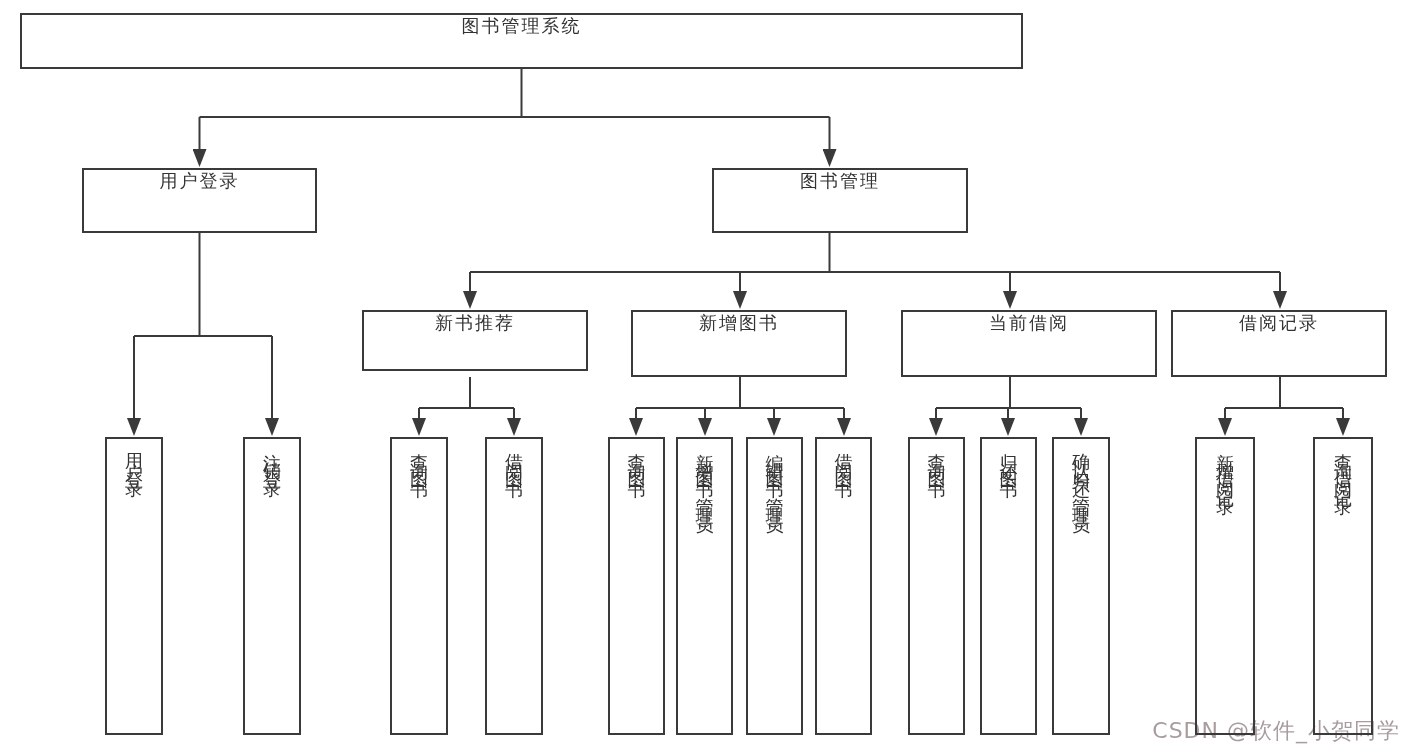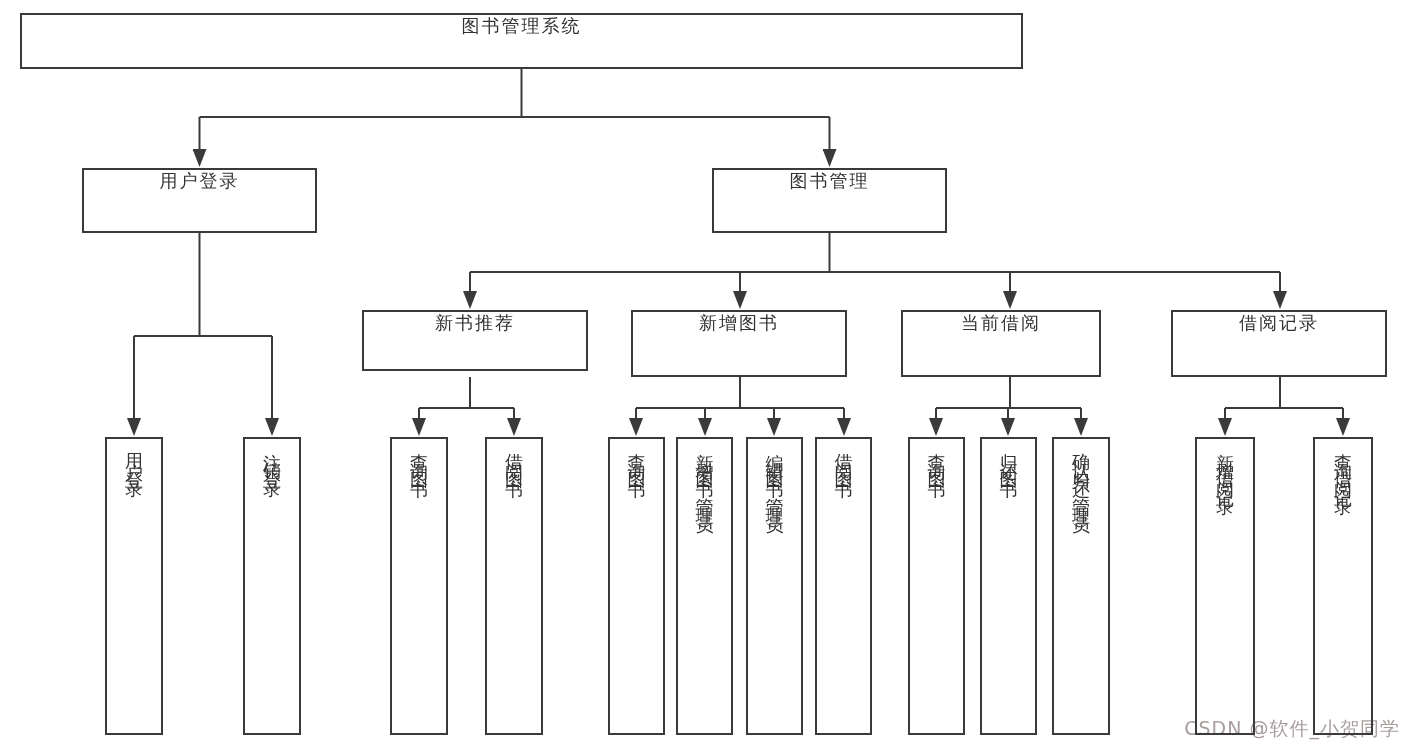--- a/index.html
+++ b/index.html
@@ -19,21 +19,21 @@
   .vbox span{
     writing-mode:vertical-rl;
     letter-spacing:9px;
     line-height:1;
     white-space:nowrap;
   }
   .watermark{
     position:absolute;
     right:5px;top:716px;
     z-index:1;
-    font-size:19px;
+    font-size:22px;
     color:#a89c9c;
     letter-spacing:1px;
     white-space:nowrap;
   }
 </style>
 </head>
 <body>
 
 <div class="canvas">
 
@@ -89,31 +89,31 @@
     </g>
   </svg>
 
   <div class="box hbox" style="left:20px;top:13px;width:1003px;height:56px">
     <span>图书管理系统</span>
   </div>
 
   <div class="box hbox" style="left:82px;top:168px;width:235px;height:65px">
     <span>用户登录</span>
   </div>
-  <div class="box hbox" style="left:712px;top:168px;width:235px;height:65px">
+  <div class="box hbox" style="left:712px;top:168px;width:256px;height:65px">
     <span>图书管理</span>
   </div>
 
   <div class="box hbox" style="left:362px;top:310px;width:226px;height:61px">
     <span>新书推荐</span>
   </div>
   <div class="box hbox" style="left:631px;top:310px;width:216px;height:67px">
     <span>新增图书</span>
   </div>
-  <div class="box hbox" style="left:901px;top:310px;width:200px;height:67px">
+  <div class="box hbox" style="left:901px;top:310px;width:256px;height:67px">
     <span>当前借阅</span>
   </div>
   <div class="box hbox" style="left:1171px;top:310px;width:216px;height:67px">
     <span>借阅记录</span>
   </div>
 
   <div class="box vbox" style="left:105px;top:437px;width:58px;height:298px">
     <span>用户登录</span>
   </div>
   <div class="box vbox" style="left:243px;top:437px;width:58px;height:298px">

